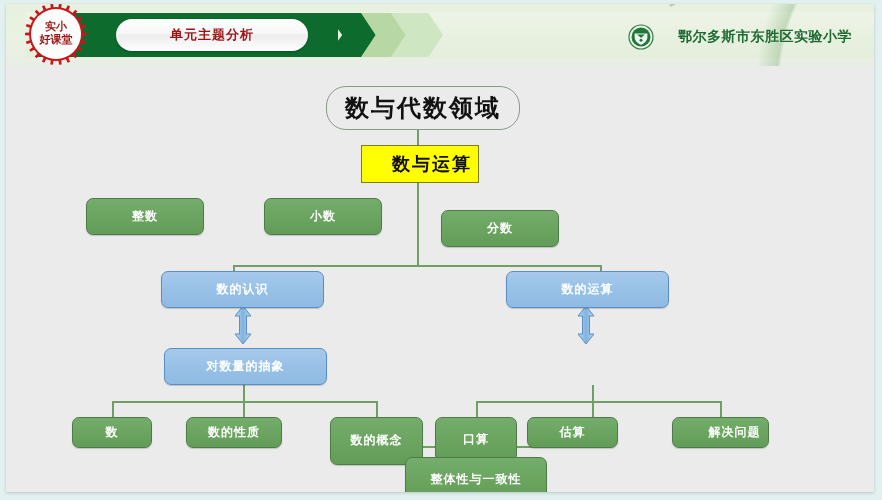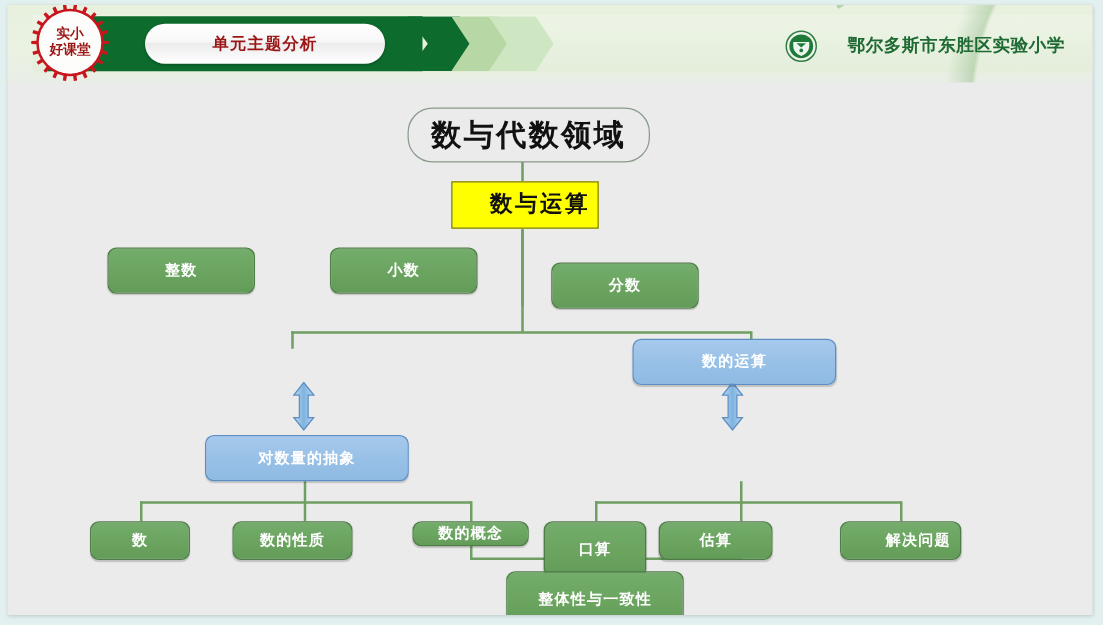--- a/index.html
+++ b/index.html
@@ -231,35 +231,38 @@
     <div class="node n-green" style="left:80px;top:132px;width:118px;height:37px;">
       <span>整数</span>
     </div>
     <div class="node n-green" style="left:258px;top:132px;width:118px;height:37px;">
       <span>小数</span>
     </div>
     <div class="node n-green" style="left:435px;top:132px;width:118px;height:37px;margin-top:12px;">
       <span>分数</span>
     </div>
 
+    <div class="node n-blue" style="left:155px;top:205px;width:163px;height:37px;">
+      <span>数的认识</span>
+    </div>
     <div class="node n-blue" style="left:500px;top:205px;width:163px;height:37px;">
       <span>数的运算</span>
     </div>
 
     <div class="node n-blue" style="left:158px;top:282px;width:163px;height:37px;">
       <span>对数量的抽象</span>
     </div>
 
     <div class="node n-green" style="left:66px;top:351px;width:80px;height:31px;">
       <span>数</span>
     </div>
     <div class="node n-green" style="left:180px;top:351px;width:96px;height:31px;">
       <span>数的性质</span>
     </div>
-    <div class="node n-green" style="left:324px;top:351px;width:93px;height:20px;">
+    <div class="node n-green" style="left:324px;top:351px;width:93px;height:48px;">
       <span>数的概念</span>
     </div>
     <div class="node n-green" style="left:429px;top:351px;width:82px;height:45px;">
       <span>口算</span>
     </div>
     <div class="node n-green" style="left:521px;top:351px;width:91px;height:31px;">
       <span>估算</span>
     </div>
     <div class="node n-green" style="left:666px;top:351px;width:97px;height:31px;padding-left:28px;">
       <span>解决问题</span>

